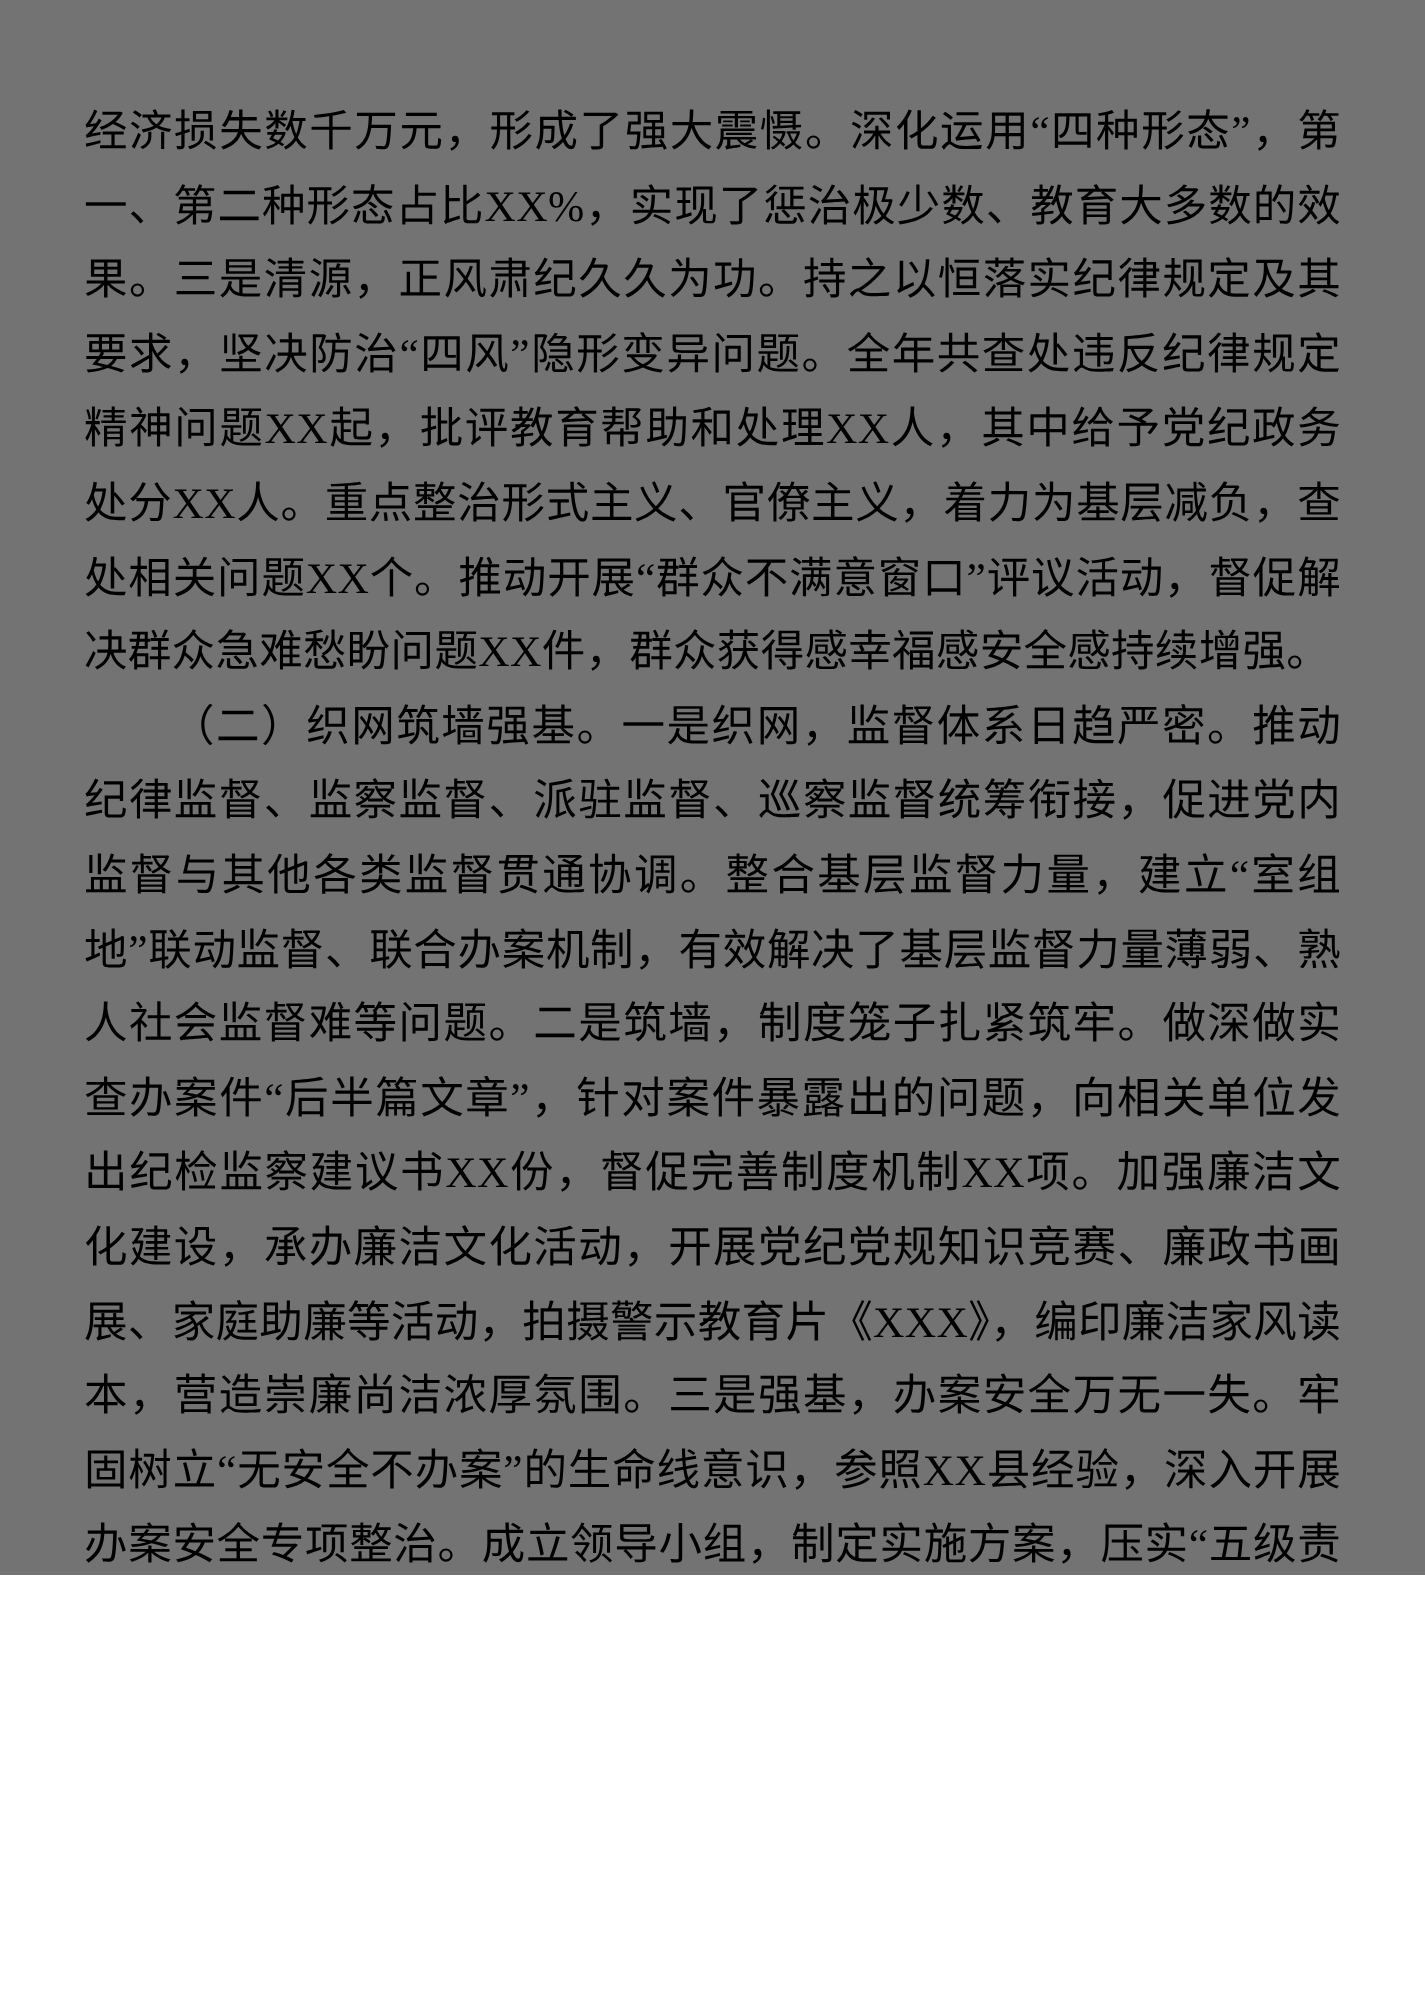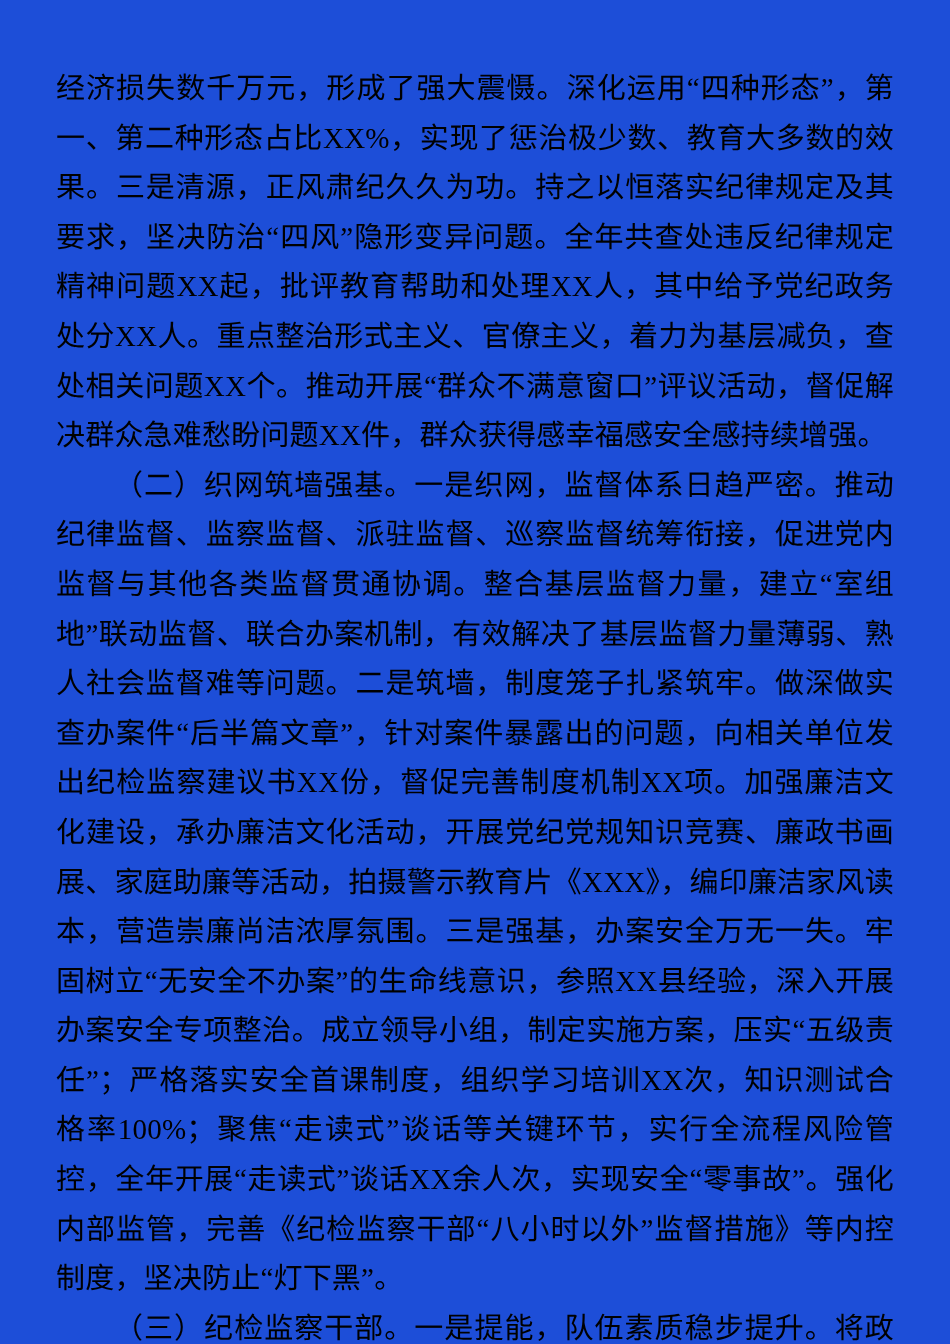--- a/index.html
+++ b/index.html
@@ -3,22 +3,22 @@
 <meta charset="utf-8">
 <style>
   html, body {
     margin: 0;
     padding: 0;
     background: #ffffff;
   }
   .page {
     position: relative;
     width: 950px;
-    height: 1344px;
-    background: #1d4ed8;
+    height: 1050px;
+    background: #737373;
     overflow: hidden;
   }
   .doc-body {
     position: absolute;
     left: 56px;
     top: 0;
     width: 838px;
     padding-top: 64px;
     color: #000000;
     font-family: "Liberation Serif", "DejaVu Serif", serif;

